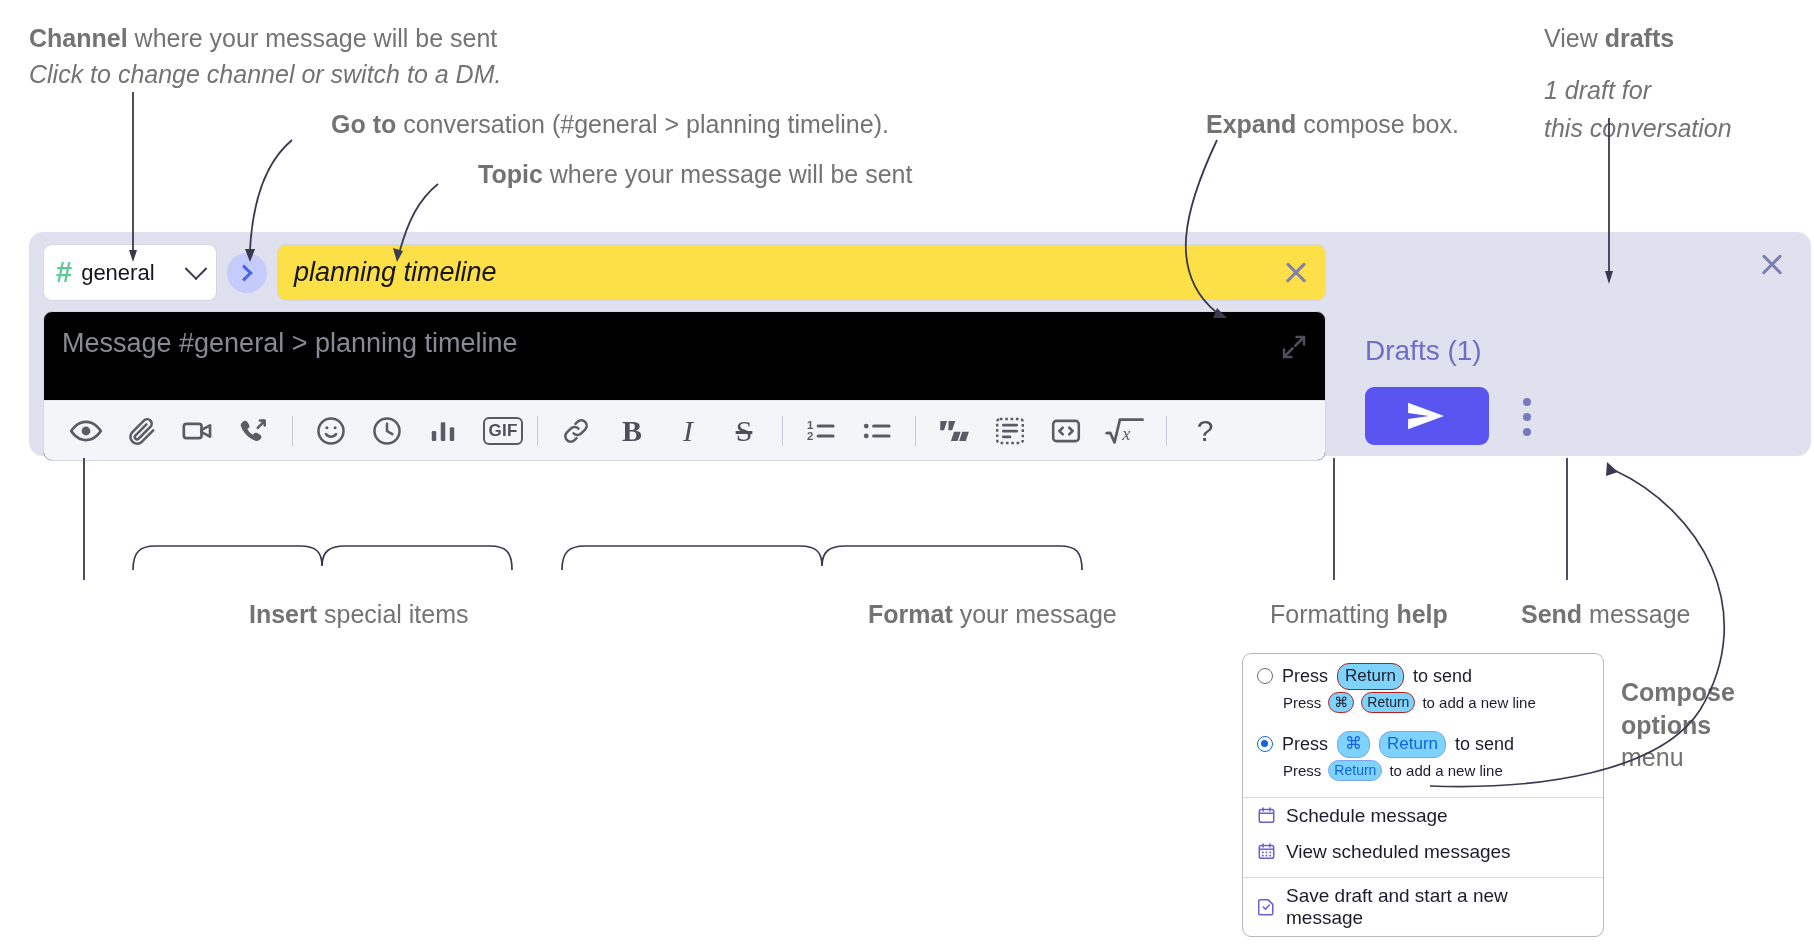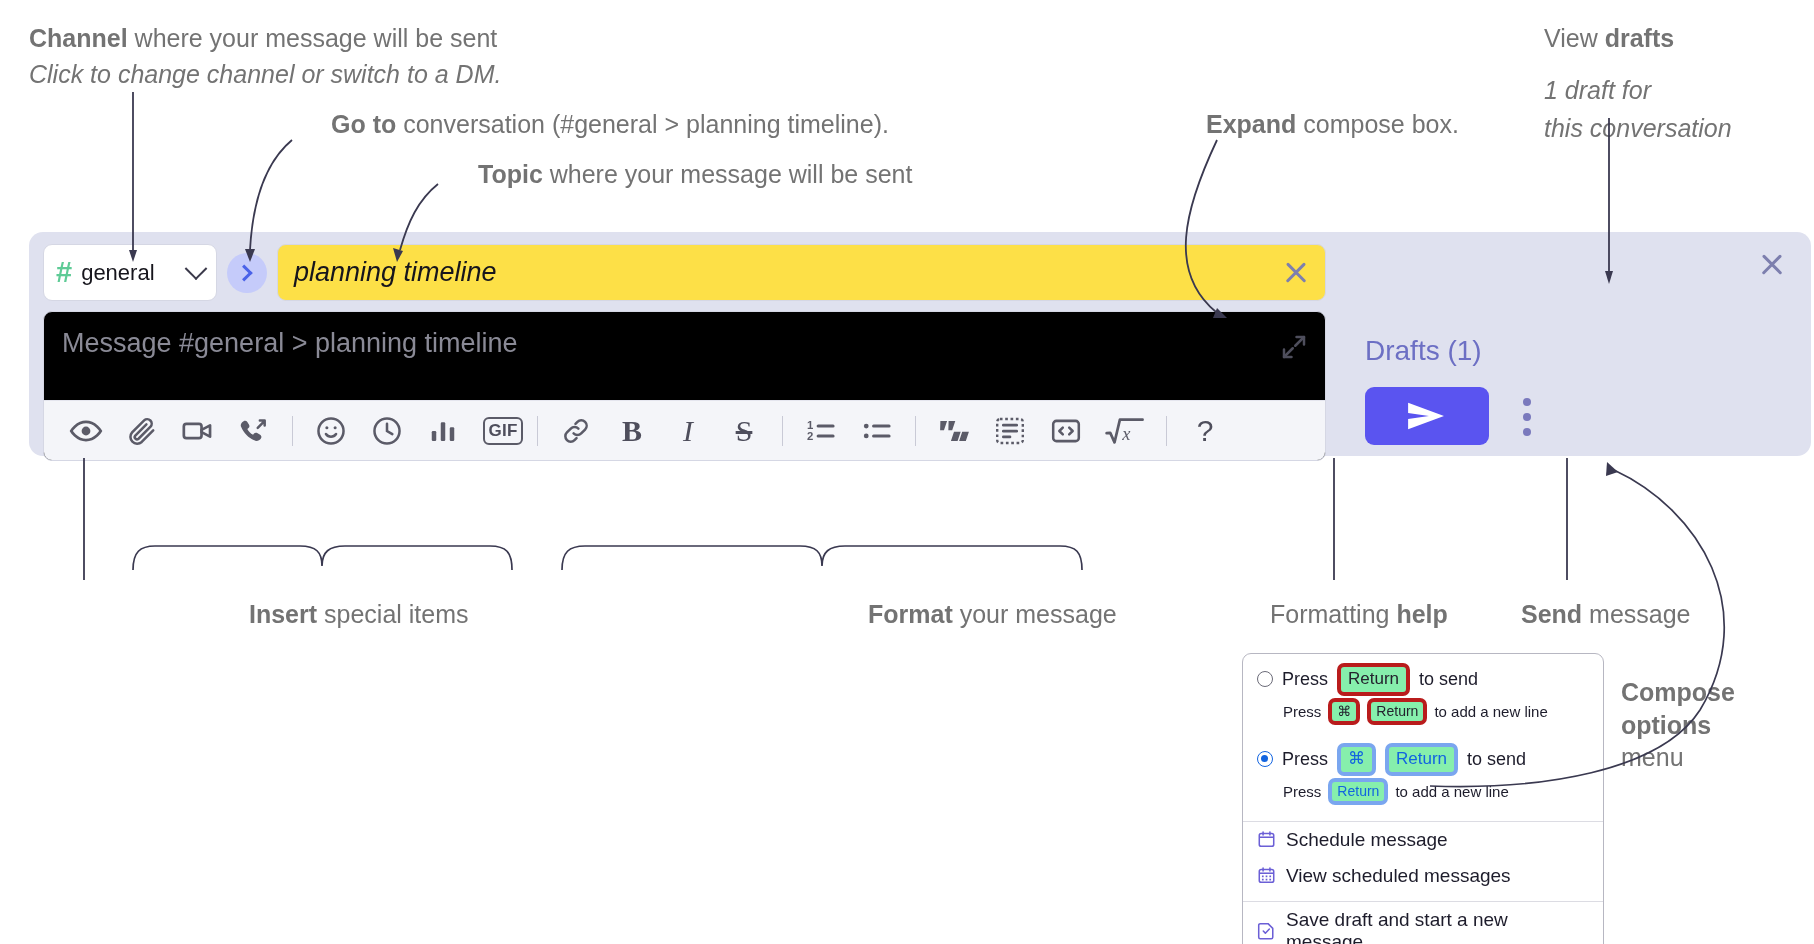--- a/index.html
+++ b/index.html
@@ -205,22 +205,22 @@
   .radio {
     width: 16px; height: 16px; border-radius: 50%;
     border: 1.8px solid #6b6b78; flex: 0 0 auto; position: relative;
   }
   .radio.on { border-color: #1264e0; }
   .radio.on:after {
     content:""; position:absolute; left:2.6px; top:2.6px;
     width:7px; height:7px; border-radius:50%; background:#1264e0;
   }
   .key {
-    border: 4px solid #b91c1c; border-radius: 7px;
-    padding: 1px 7px; font-size: 17px; background:#86efac; color:#24232e;
+    border: 1px solid #b91c1c; border-radius: 12px;
+    padding: 1px 7px; font-size: 17px; background:#7dd3fc; color:#24232e;
     line-height: 1.35;
   }
   .key.sm { font-size: 14px; padding: 0px 5px; }
   .key.blue { border-color: #7aa6ef; color: #1264e0; }
   .mdiv { height: 1px; background: #dcdce3; margin: 7px 0 0 0; }
   .mitem {
     display: flex; align-items: center; gap: 10px;
     padding: 7px 14px; font-size: 19px; cursor: pointer;
   }
   .mitem svg { flex: 0 0 auto; }

